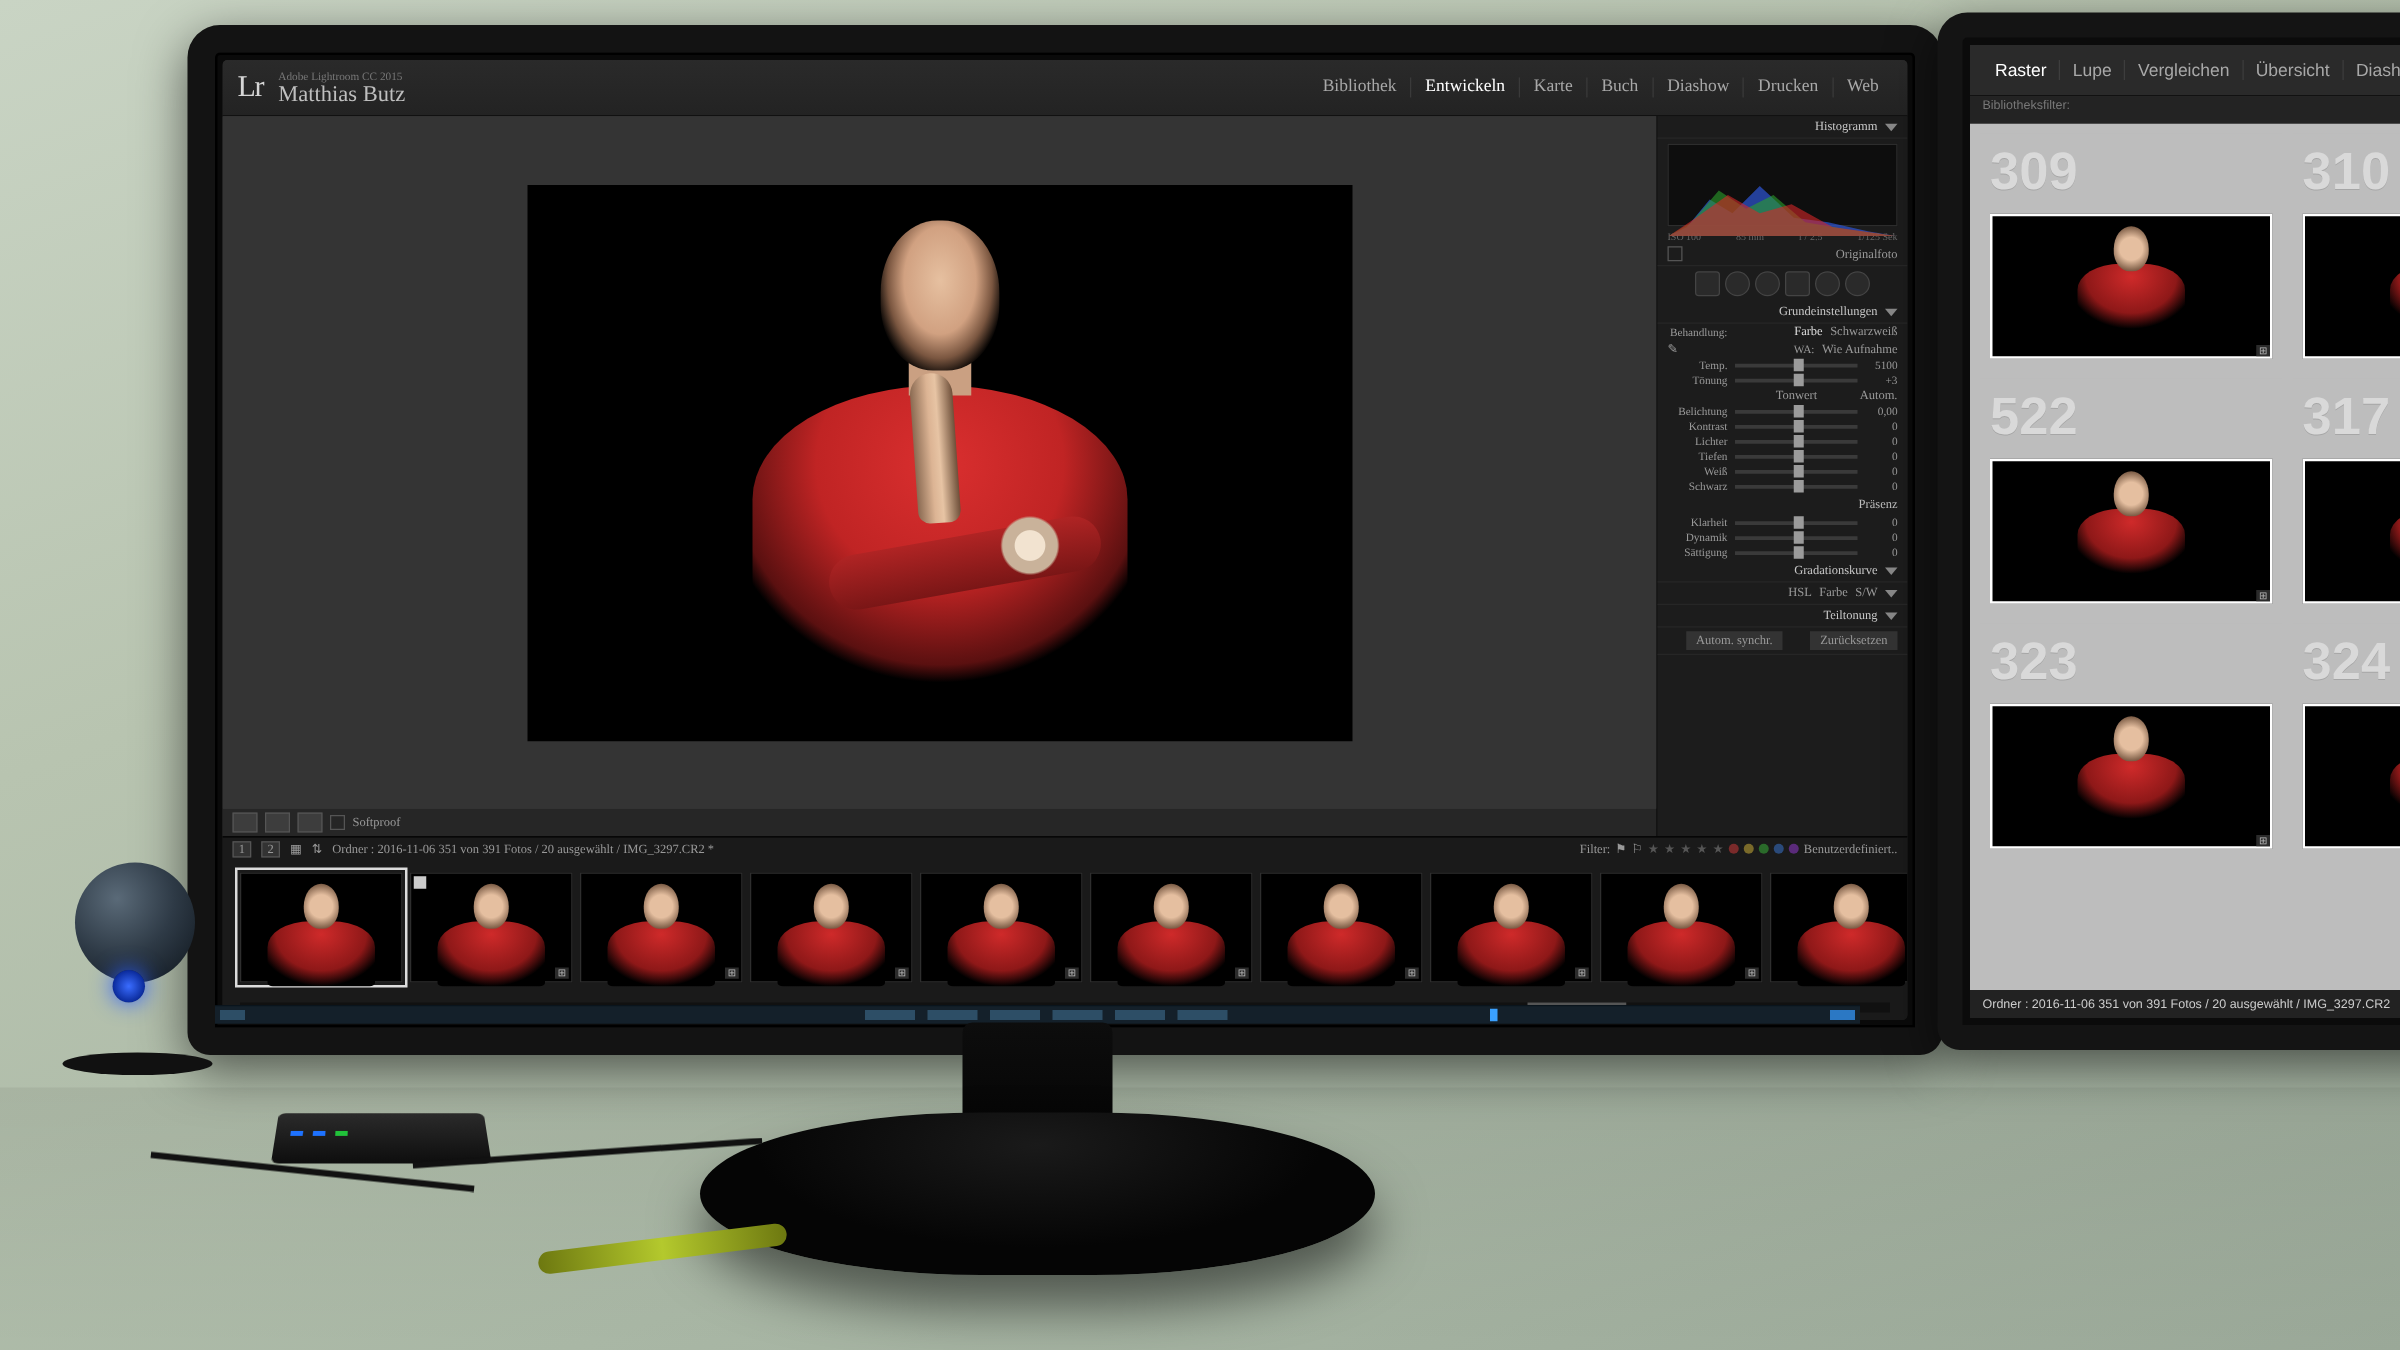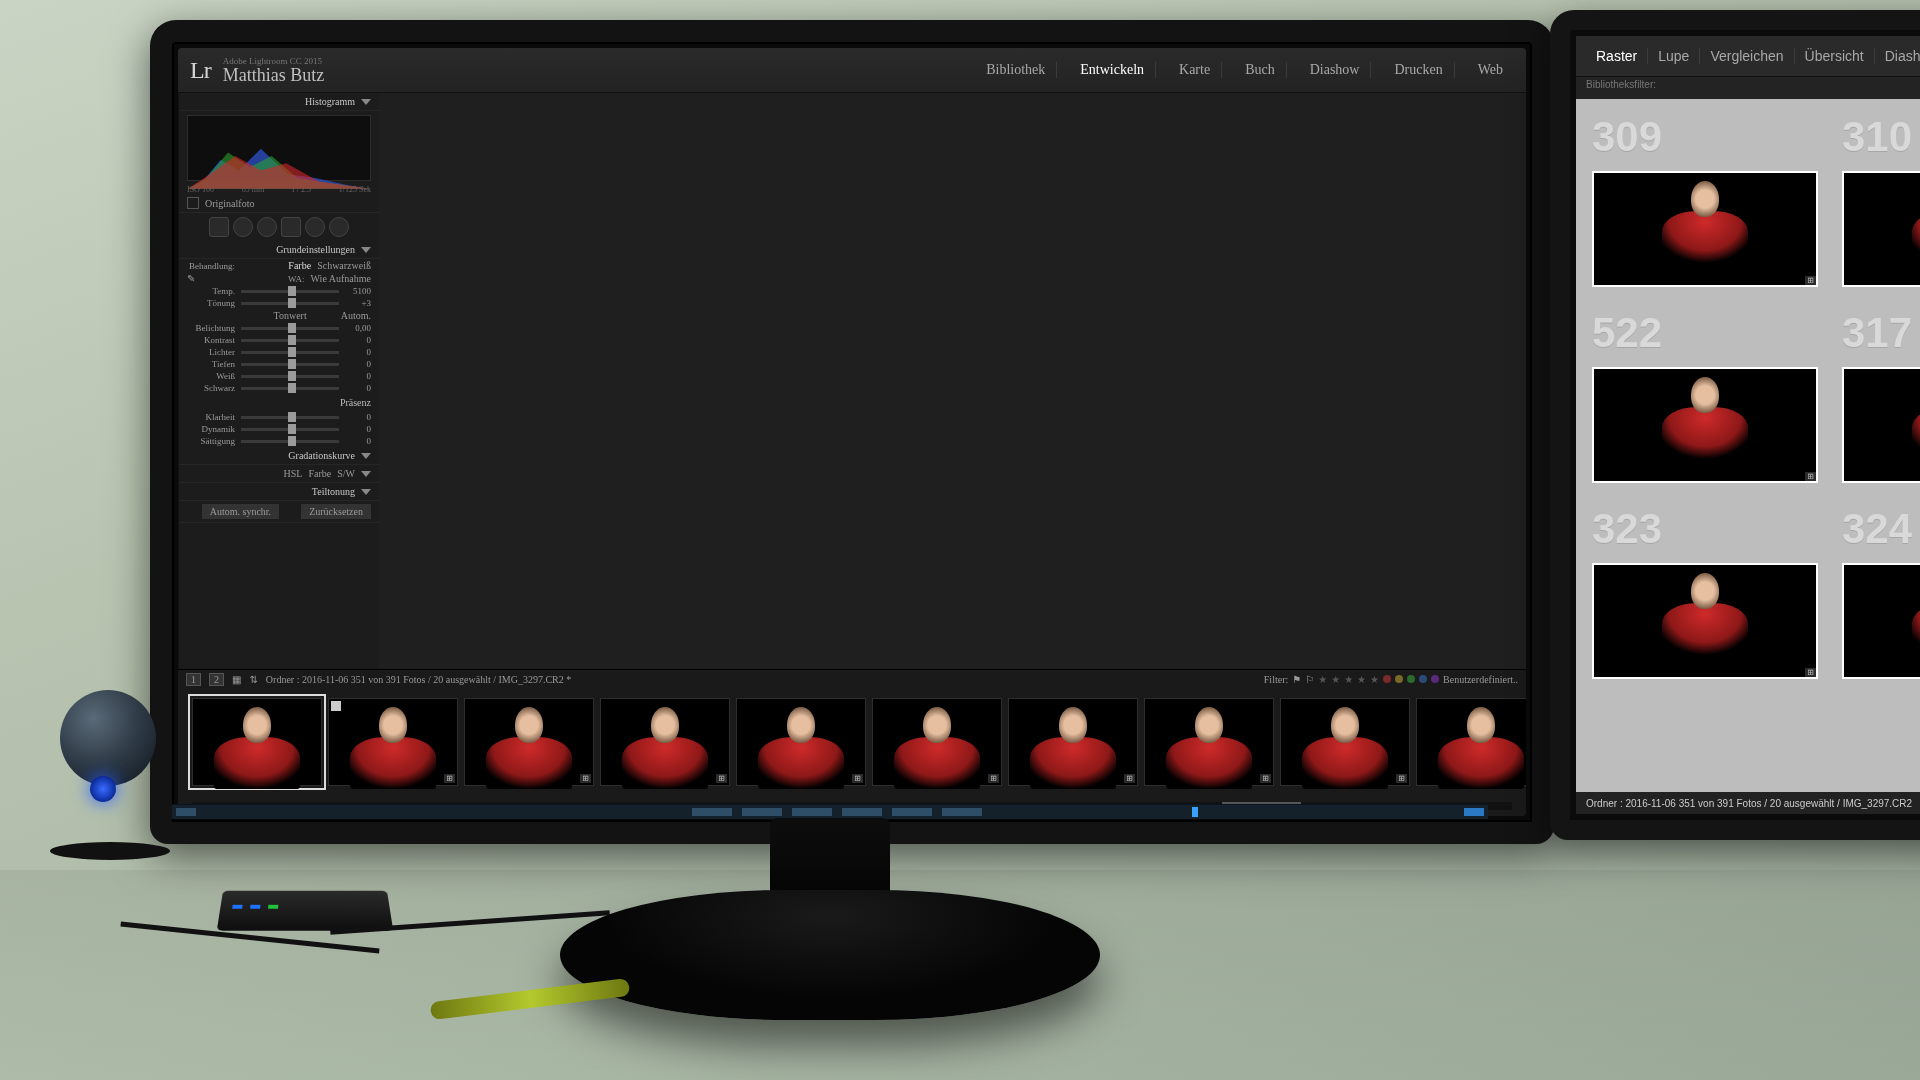--- a/index.html
+++ b/index.html
@@ -9,21 +9,21 @@
   .monitor1{position:absolute;left:150px;top:20px;width:1360px;height:780px;
     background:#0a0a0a;border:22px solid #131313;border-radius:26px 26px 18px 18px;
     box-shadow:0 12px 40px rgba(0,0,0,0.55),inset 0 0 0 2px #000;}
   .screen1{position:absolute;inset:6px;background:#1f1f1f;border-radius:4px;display:flex;flex-direction:column;overflow:hidden;font-family:Liberation Serif, serif;}
   
   .lr-head{height:44px;background:linear-gradient(#2a2a2a,#232323);display:flex;align-items:center;color:#bfbfbf;font-size:14px;padding:0 12px;border-bottom:1px solid #111;}
   .lr-logo{font-weight:300;font-size:24px;letter-spacing:-1px;margin-right:12px;color:#d6d6d6;}
   .lr-id{display:flex;flex-direction:column;line-height:1;}
   .lr-id .sub{font-size:9px;color:#777;}
   .lr-id .name{font-size:18px;}
-  .lr-modules{margin-left:auto;display:flex;gap:12px;align-items:center;}
+  .lr-modules{margin-left:auto;display:flex;gap:0;align-items:center;}
   .lr-modules span{padding:0 11px;border-right:1px solid #3a3a3a;font-size:14px;cursor:pointer;color:#a8a8a8;}
   .lr-modules span:last-child{border-right:none;}
   .lr-modules .active{color:#fff;}
   
   .lr-body{flex:1;display:flex;min-height:0;}
   .canvas-area{flex:1;background:#343434;display:flex;flex-direction:column;}
   .canvas{flex:1;background:#343434;display:flex;align-items:center;justify-content:center;position:relative;}
   .photo-main{width:660px;height:445px;background:#000;position:relative;overflow:hidden;}
   .portrait{position:absolute;left:50%;top:50%;transform:translate(-50%,-48%);width:320px;height:420px;}
   .p-head{width:95px;height:120px;background:radial-gradient(ellipse 55% 65% at 50% 40%,#e6c0a0 0%,#d1a181 55%,#7a5640 80%,#000 100%);
@@ -129,40 +129,61 @@
           <span>Karte</span>
           <span>Buch</span>
           <span>Diashow</span>
           <span>Drucken</span>
           <span>Web</span>
         </div>
       </div>
 
       <div class="lr-body">
 
+        <div class="canvas-area">
+          <div class="canvas">
+            <div class="photo-main">
+              <div class="portrait">
+                <div class="p-shirt"></div>
+                <div class="p-arm"></div>
+                <div class="p-neck"></div>
+                <div class="p-head"></div>
+                <div class="p-hand"></div>
+                <div class="p-logo"></div>
+              </div>
+            </div>
+          </div>
+          <div class="toolbar">
+            <div class="tb-btn"></div>
+            <div class="tb-btn"></div>
+            <div class="tb-btn"></div>
+            <div class="tb-check"></div>
+            <span>Softproof</span>
+          </div>
+        </div>
 
         <div class="dev-panel">
           <div class="dp-row">
             <span class="dp-title">Histogramm</span>
             <span class="tri"></span>
           </div>
           <div class="histo">
             <svg viewBox="0 0 100 40" preserveAspectRatio="none">
               <path d="M0 40 L8 36 L18 24 L28 30 L40 18 L55 32 L70 34 L88 38 L100 40 Z" fill="#2e55d6" opacity="0.7"></path>
               <path d="M0 40 L10 34 L22 20 L34 28 L46 22 L60 34 L78 37 L100 40 Z" fill="#2ca02c" opacity="0.6"></path>
               <path d="M0 40 L12 32 L26 22 L40 30 L54 26 L72 36 L100 40 Z" fill="#d62728" opacity="0.6"></path>
             </svg>
           </div>
           <div class="histo-info">
             <span>ISO 100</span>
             <span>85 mm</span>
             <span>f / 2.5</span>
             <span>1/125 Sek</span>
           </div>
-          <div class="dp-row" style="justify-content:flex-start">
+          <div class="dp-row" style="justify-content:space-between">
             <div class="tb-check"></div>
             <span>Originalfoto</span>
           </div>
           <div class="tool-row">
             <div class="t sq"></div>
             <div class="t"></div>
             <div class="t"></div>
             <div class="t sq"></div>
             <div class="t"></div>
             <div class="t"></div>

